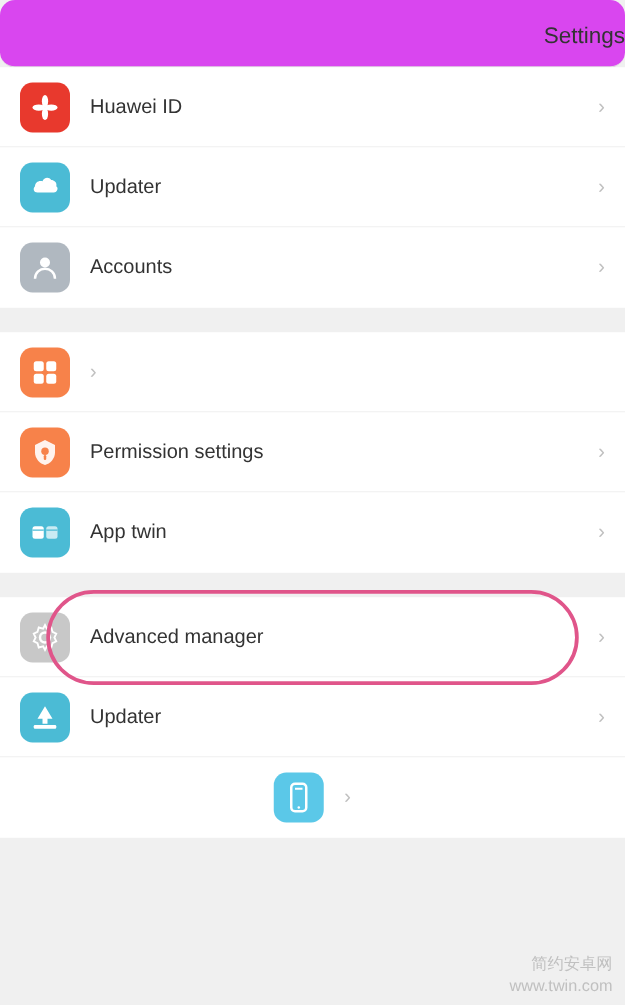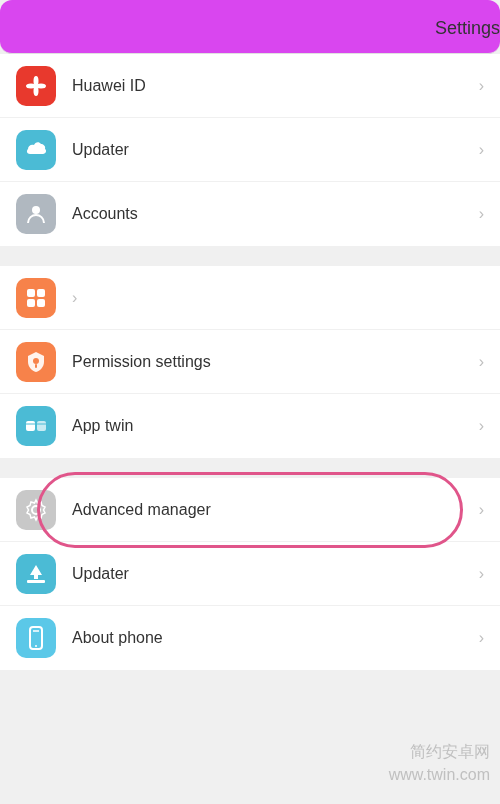--- a/index.html
+++ b/index.html
@@ -138,23 +138,23 @@
       width: 420px;
       height: 70px;
       border: 3px solid #e0558a;
       border-radius: 40px;
       pointer-events: none;
       z-index: 10;
     }
 
     .watermark {
       position: fixed;
-      bottom: 18px;
+      bottom: 6px;
       right: 10px;
-      font-size: 16px;
+      font-size: 13px;
       color: #c0c0c0;
       text-align: right;
       line-height: 1.4;
     }
   </style>
 </head>
 <body>
 
 <div class="header">
   <span class="header-title">Settings</span>
@@ -275,21 +275,20 @@
     </div>
 
     <div class="settings-item">
       <div class="icon-wrapper icon-aboutphone">
         <svg class="icon-svg" viewBox="0 0 26 26" fill="none">
           <rect x="7" y="2" width="12" height="22" rx="3" stroke="white" stroke-width="2" fill="none"></rect>
           <line x1="10" y1="6" x2="16" y2="6" stroke="white" stroke-width="1.5"></line>
           <circle cx="13" cy="21" r="1" fill="white"></circle>
         </svg>
       </div>
-      <span class="item-label">About phone</span>
       <span class="chevron">›</span>
     </div>
 
   </div>
 </div>
 
 <div class="watermark">
   <div>简约安卓网</div>
   <div>www.twin.com</div>
 </div>

